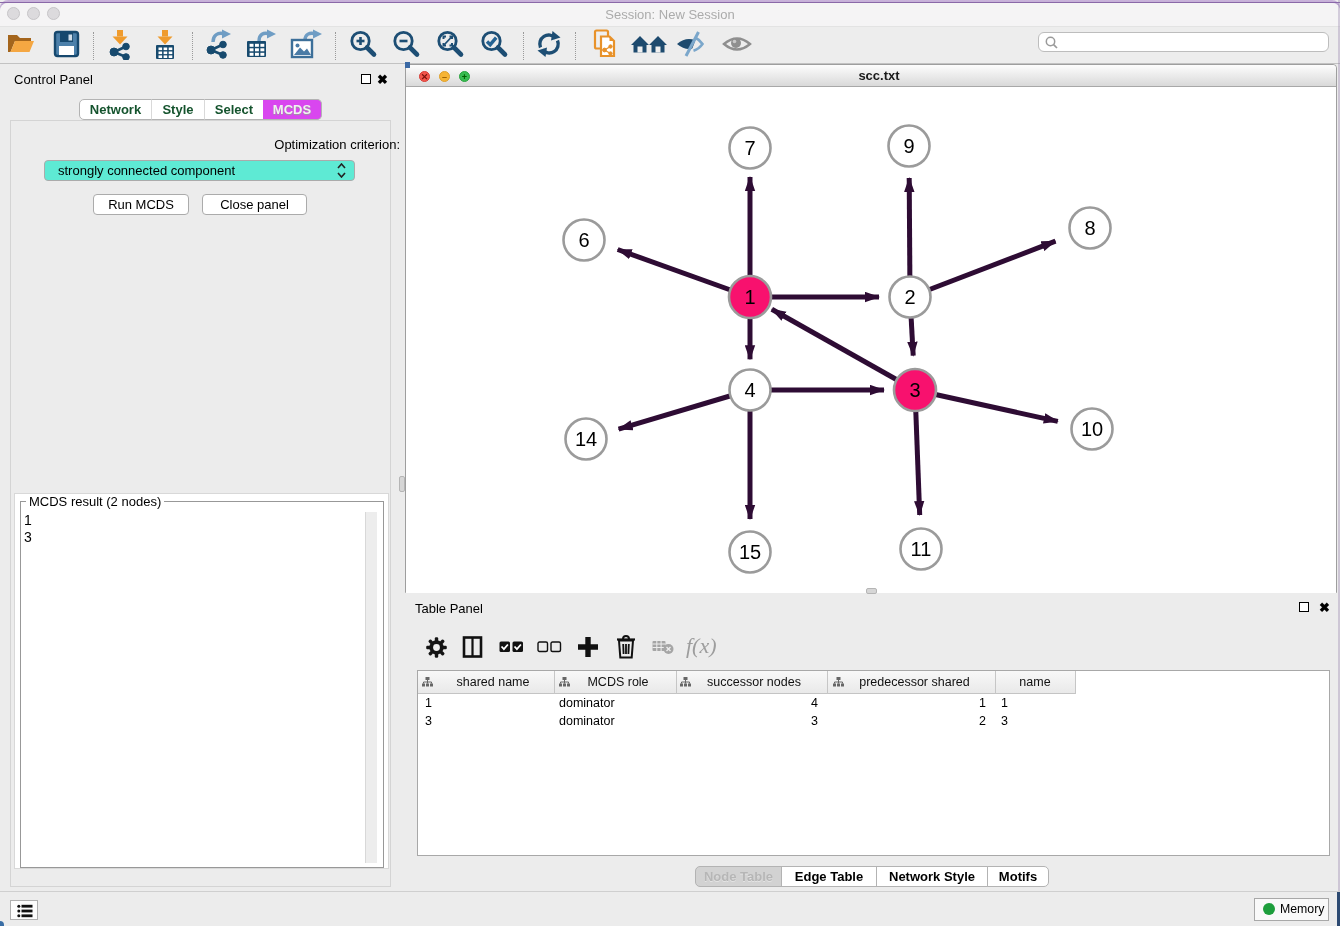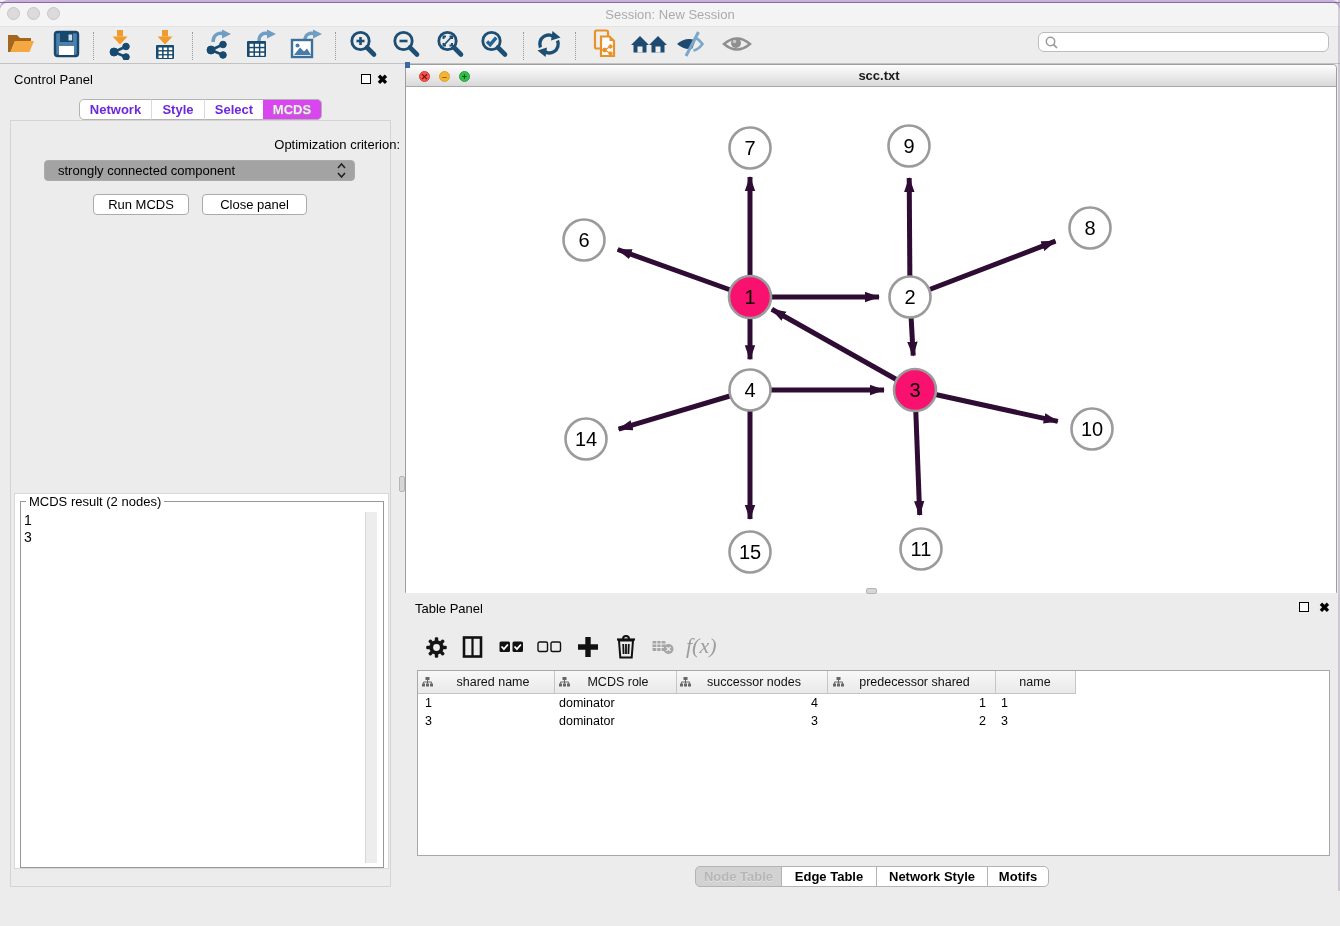--- a/index.html
+++ b/index.html
@@ -13,24 +13,24 @@
 #wtitle { width:100%; text-align:center; top:4px; font-size:13px; color:#ababab; }
 #toolbar { left:0; top:24px; width:100%; height:37px; background:#ededed; border-bottom:1px solid #c2c2c2; }
 .sep { position:absolute; top:5px; height:28px; width:0; border-left:1px dotted #9a9a9a; }
 #search { left:1038px; top:5px; width:291px; height:20px; background:#fff; border:1px solid #bdbdbd; border-radius:6px; }
 #main { left:0; top:61px; width:1340px; height:827px; background:#ececec; }
 
 #cp-title { left:14px; top:8px; font-size:13px; color:#000; }
 .mini-sq { position:absolute; width:10px; height:10px; border:1.6px solid #000; background:#fff; }
 .mini-x { position:absolute; font-size:13px; font-weight:bold; color:#000; line-height:10px; }
 #cp-tabs { left:79px; top:35px; width:243px; height:21px; }
-.tab { position:absolute; top:0; height:21px; background:#fff; border:1px solid #b3b3b3; font-size:13px; font-weight:bold; text-align:center; line-height:19px; color:#6d28d9; }
+.tab { position:absolute; top:0; height:21px; background:#fff; border:1px solid #b3b3b3; font-size:13px; font-weight:bold; text-align:center; line-height:19px; color:#14532d; }
 #cp-frame { left:10px; top:56px; width:381px; height:767px; border:1px solid #d4d4d4; }
 #opt-label { left:0; top:73px; width:400px; text-align:right; font-size:13px; }
-#combo { left:44px; top:96px; width:311px; height:21px; background:#a3a3a3; border:1px solid #ababab; border-radius:4px; font-size:13px; line-height:19px; padding-left:13px; }
+#combo { left:44px; top:96px; width:311px; height:21px; background:#5eead4; border:1px solid #ababab; border-radius:4px; font-size:13px; line-height:19px; padding-left:13px; }
 .btn { position:absolute; height:21px; background:#fff; border:1px solid #ababab; border-radius:4px; font-size:13px; text-align:center; line-height:19px; }
 #mcds-box { left:14px; top:429px; width:375px; height:376px; background:#fff; border:1px solid #d8d8d8; }
 #mcds-group { position:absolute; left:5px; top:7px; width:364px; height:367px; border:1px solid #989898; }
 #mcds-label { position:absolute; left:5px; top:-8px; background:#fff; padding:0 3px; font-size:13px; }
 
 #netwin { left:405px; top:0px; width:932px; height:529px; background:#fff; border:1px solid #9e9e9e; border-radius:4px 4px 0 0; }
 #nettitle { position:absolute; left:0; top:0; width:100%; height:22px; background:linear-gradient(#fdfdfd,#d9d9d9); border-bottom:1px solid #a8a8a8; border-radius:4px 4px 0 0; }
 .mtl { position:absolute; top:6px; width:11px; height:11px; border-radius:50%; font-size:9px; font-weight:bold; text-align:center; line-height:11px; }
 #netcanvas { position:absolute; left:0; top:22px; width:930px; height:506px; background:#fff; overflow:hidden; }
 
@@ -417,13 +417,30 @@
 <div class="btab" style="left:86px;width:96px;">Edge Table</div>
 <div class="btab" style="left:181px;width:112px;">Network Style</div>
 <div class="btab" style="left:292px;width:62px;border-radius:0 5px 5px 0;">Motifs</div>
 </div>
 </div>
 
 <div class="abs" style="left:866px;top:524px;width:11px;height:6px;background:#d6d6d6;border:1px solid #b5b5b5;border-radius:2px;"></div>
 <div class="abs" style="left:399px;top:412px;width:6px;height:16px;background:#d6d6d6;border:1px solid #b5b5b5;border-radius:2px;"></div>
 </div>
   <div class="abs" style="left:1338px;top:-3px;width:2px;height:891px;background:rgba(148,128,172,0.35);z-index:50;"></div>
+  <div id="statusbar" class="abs">
+    <div class="abs" style="left:1337px;top:0;width:3px;height:35px;background:#2d4a72;"></div>
+      <div class="abs" style="left:0px;top:29px;width:4px;height:6px;background:#3a6ea5;border-radius:0 4px 0 0;"></div>
+      <div id="listbtn" class="abs">
+        <svg width="16" height="14" viewBox="0 0 16 14" style="position:absolute;left:6px;top:3px">
+          <g fill="#111">
+            <circle cx="1.8" cy="2.2" r="1.5"></circle>
+            <circle cx="1.8" cy="7" r="1.5"></circle>
+            <circle cx="1.8" cy="11.8" r="1.5"></circle>
+            <rect x="4.5" y="0.8" width="11" height="2.8"></rect>
+            <rect x="4.5" y="5.6" width="11" height="2.8"></rect>
+            <rect x="4.5" y="10.4" width="11" height="2.8"></rect>
+          </g>
+        </svg>
+      </div>
+    <div id="membtn" class="abs" style="white-space:nowrap;line-height:21px;padding-left:8px;"><span style="display:inline-block;width:12px;height:12px;border-radius:50%;background:#1d9e3c;margin-right:5px;vertical-align:-2px;"></span>Memory</div>
+  </div>
 </div>
 
 </body></html>

